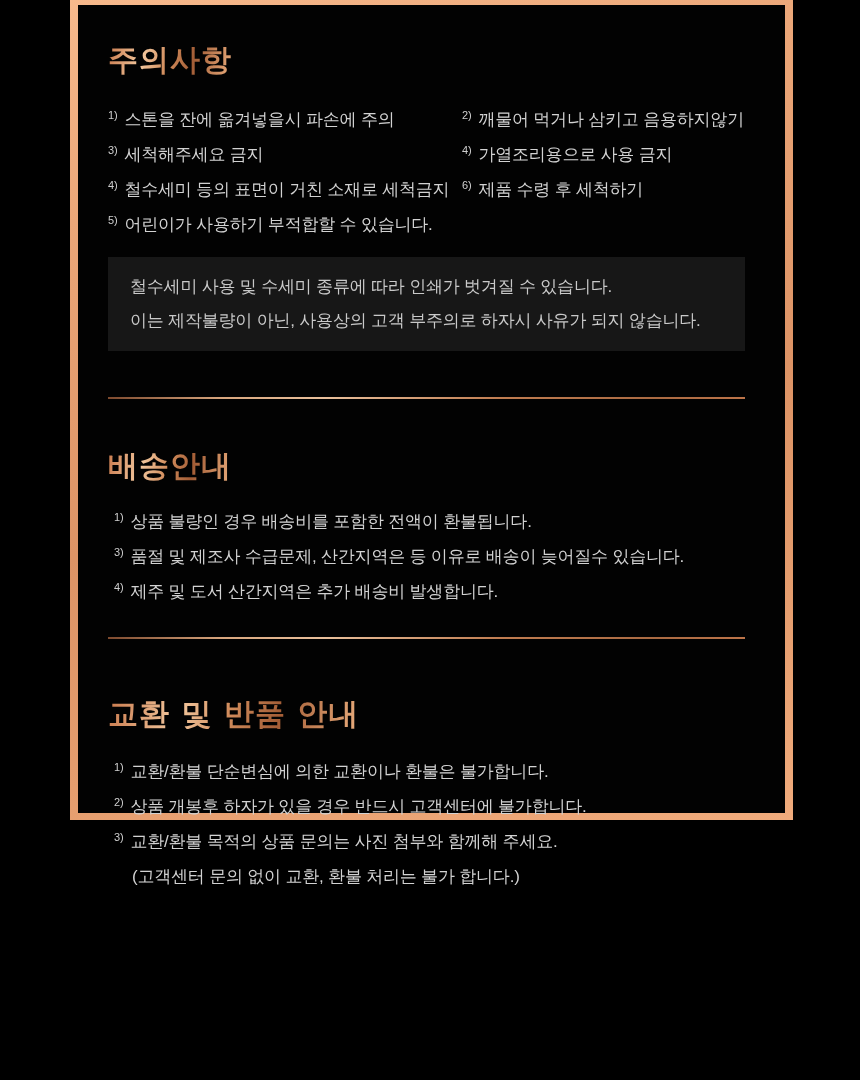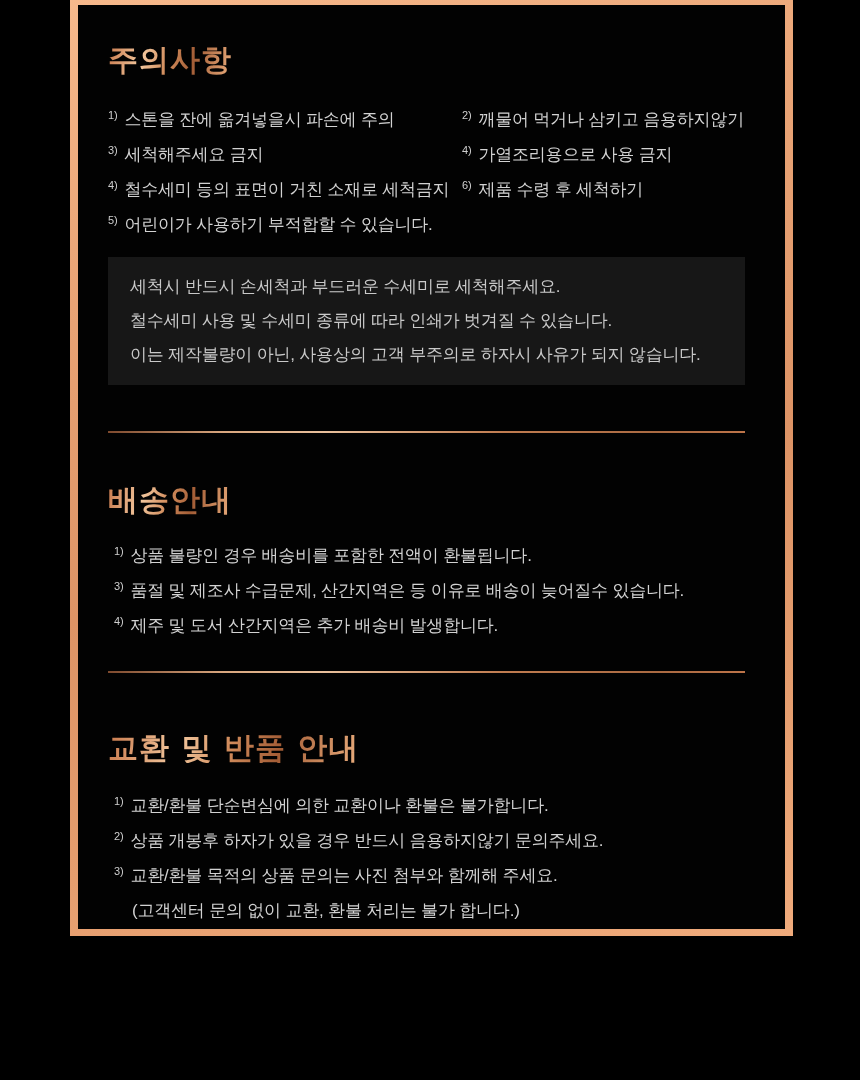--- a/index.html
+++ b/index.html
@@ -6,21 +6,21 @@
   html,body { background:#000; }
   body {
     width:860px; height:1080px;
     font-family:"Liberation Sans", sans-serif;
     overflow:hidden;
   }
   .page { position:relative; width:860px; height:1080px; background:#000; }
 
   .frame {
     position:absolute; left:70px; top:0;
-    width:723px; height:936px;
+    width:723px; height:820px;
     background:linear-gradient(165deg, #f7b98c 0%, #eba678 22%, #dd9365 55%, #e59d6e 78%, #f0ab7c 100%);
     padding:5px 8px 7px 8px;
   }
   .inner {
     width:100%; height:100%;
     background:#020202;
     padding:40px 0 0 30px;
   }
   .content { width:639px; }
 
@@ -100,21 +100,20 @@
               <div class="row">
                 <span class="num">4)</span><span>가열조리용으로 사용 금지</span>
               </div>
               <div class="row">
                 <span class="num">6)</span><span>제품 수령 후 세척하기</span>
               </div>
             </div>
           </div>
 
           <div class="notice-box">
-            <div class="notice-line">세척시 반드시 손세척과 부드러운 수세미로 세척해주세요.</div>
             <div class="notice-line">철수세미 사용 및 수세미 종류에 따라 인쇄가 벗겨질 수 있습니다.</div>
             <div class="notice-line">이는 제작불량이 아닌, 사용상의 고객 부주의로 하자시 사유가 되지 않습니다.</div>
           </div>
         </section>
 
         <div class="divider d1"></div>
 
         <section>
           <h2 class="section-title">배송안내</h2>
           <div class="rows" style="margin-top:24px;">
@@ -132,21 +131,21 @@
 
         <div class="divider d2"></div>
 
         <section>
           <h2 class="section-title">교환 및 반품 안내</h2>
           <div class="rows" style="margin-top:26px;">
             <div class="row">
               <span class="num">1)</span><span>교환/환불 단순변심에 의한 교환이나 환불은 불가합니다.</span>
             </div>
             <div class="row">
-              <span class="num">2)</span><span>상품 개봉후 하자가 있을 경우 반드시 음용하지않기 문의주세요.</span>
+              <span class="num">2)</span><span>상품 개봉후 하자가 있을 경우 반드시 고객센터에 불가합니다.</span>
             </div>
             <div class="row">
               <span class="num">3)</span><span>교환/환불 목적의 상품 문의는 사진 첨부와 함께해 주세요.</span>
             </div>
             <div class="row note-row">
               <span>(고객센터 문의 없이 교환, 환불 처리는 불가 합니다.)</span>
             </div>
           </div>
         </section>
 

